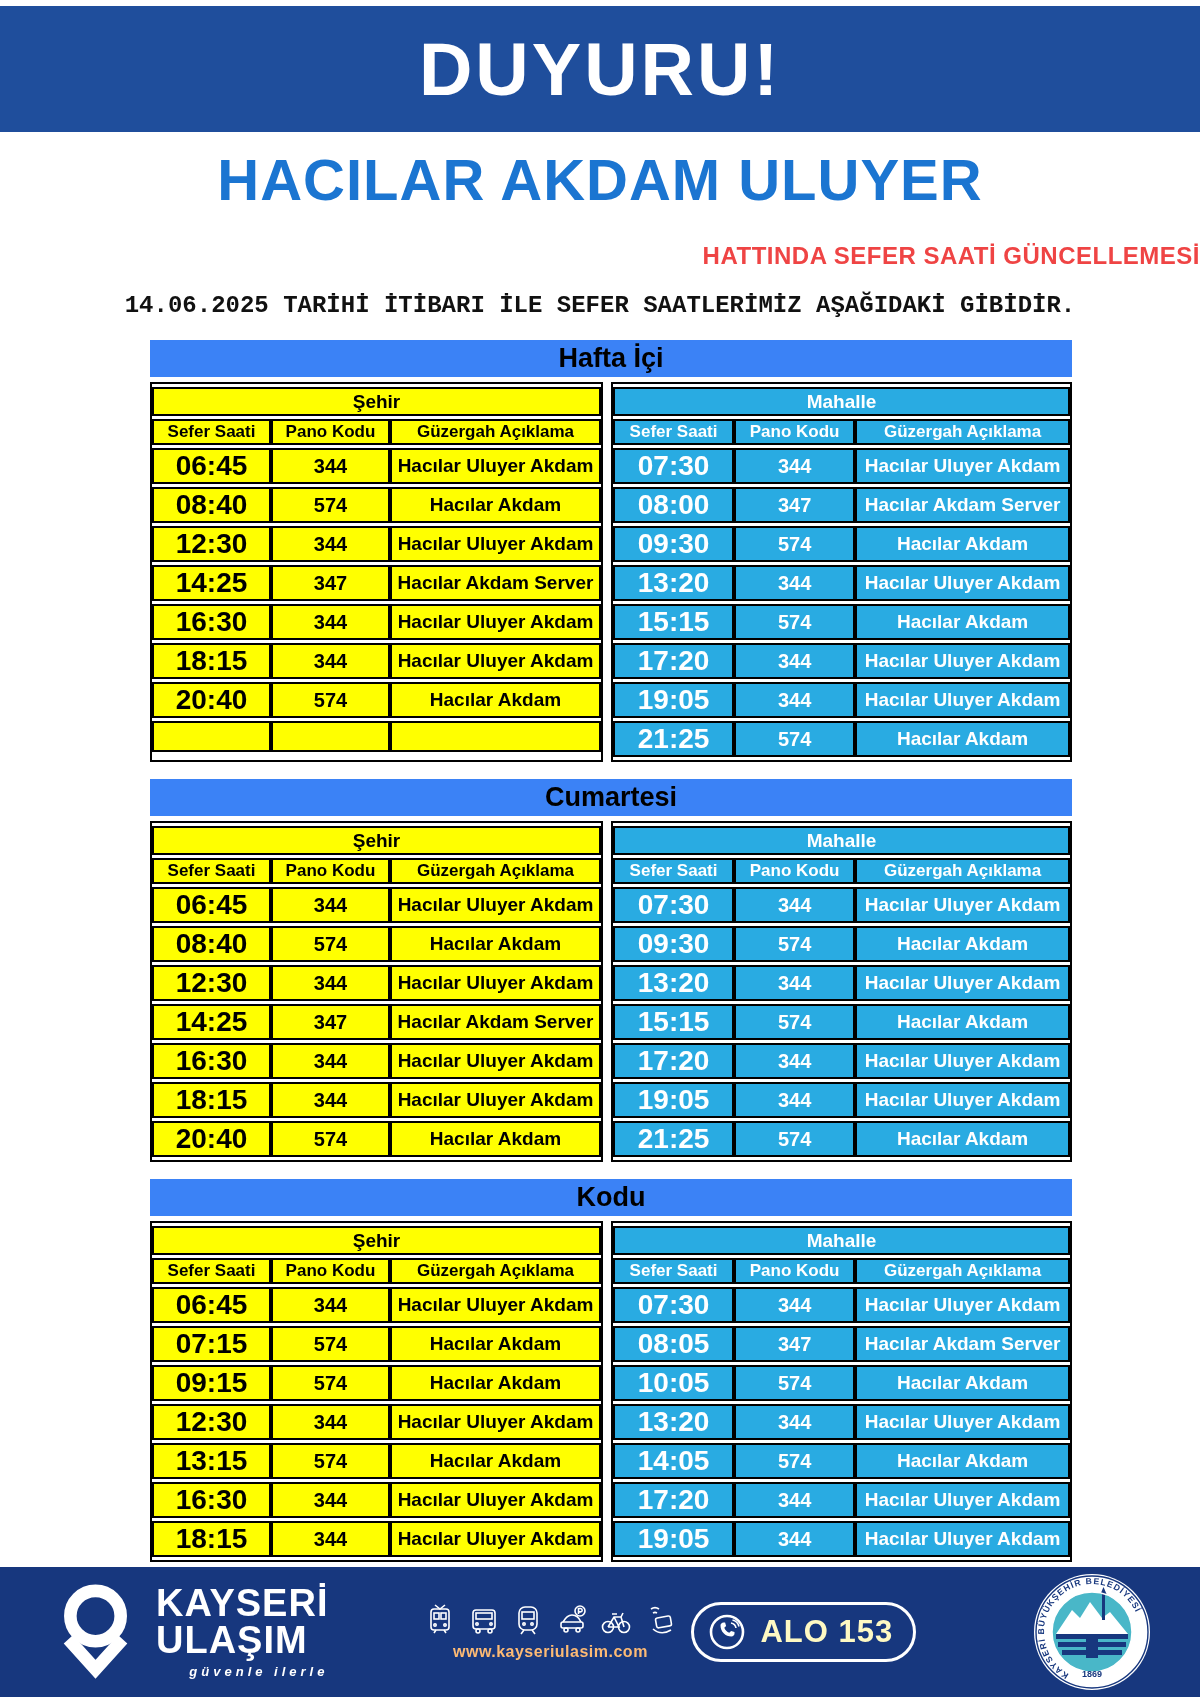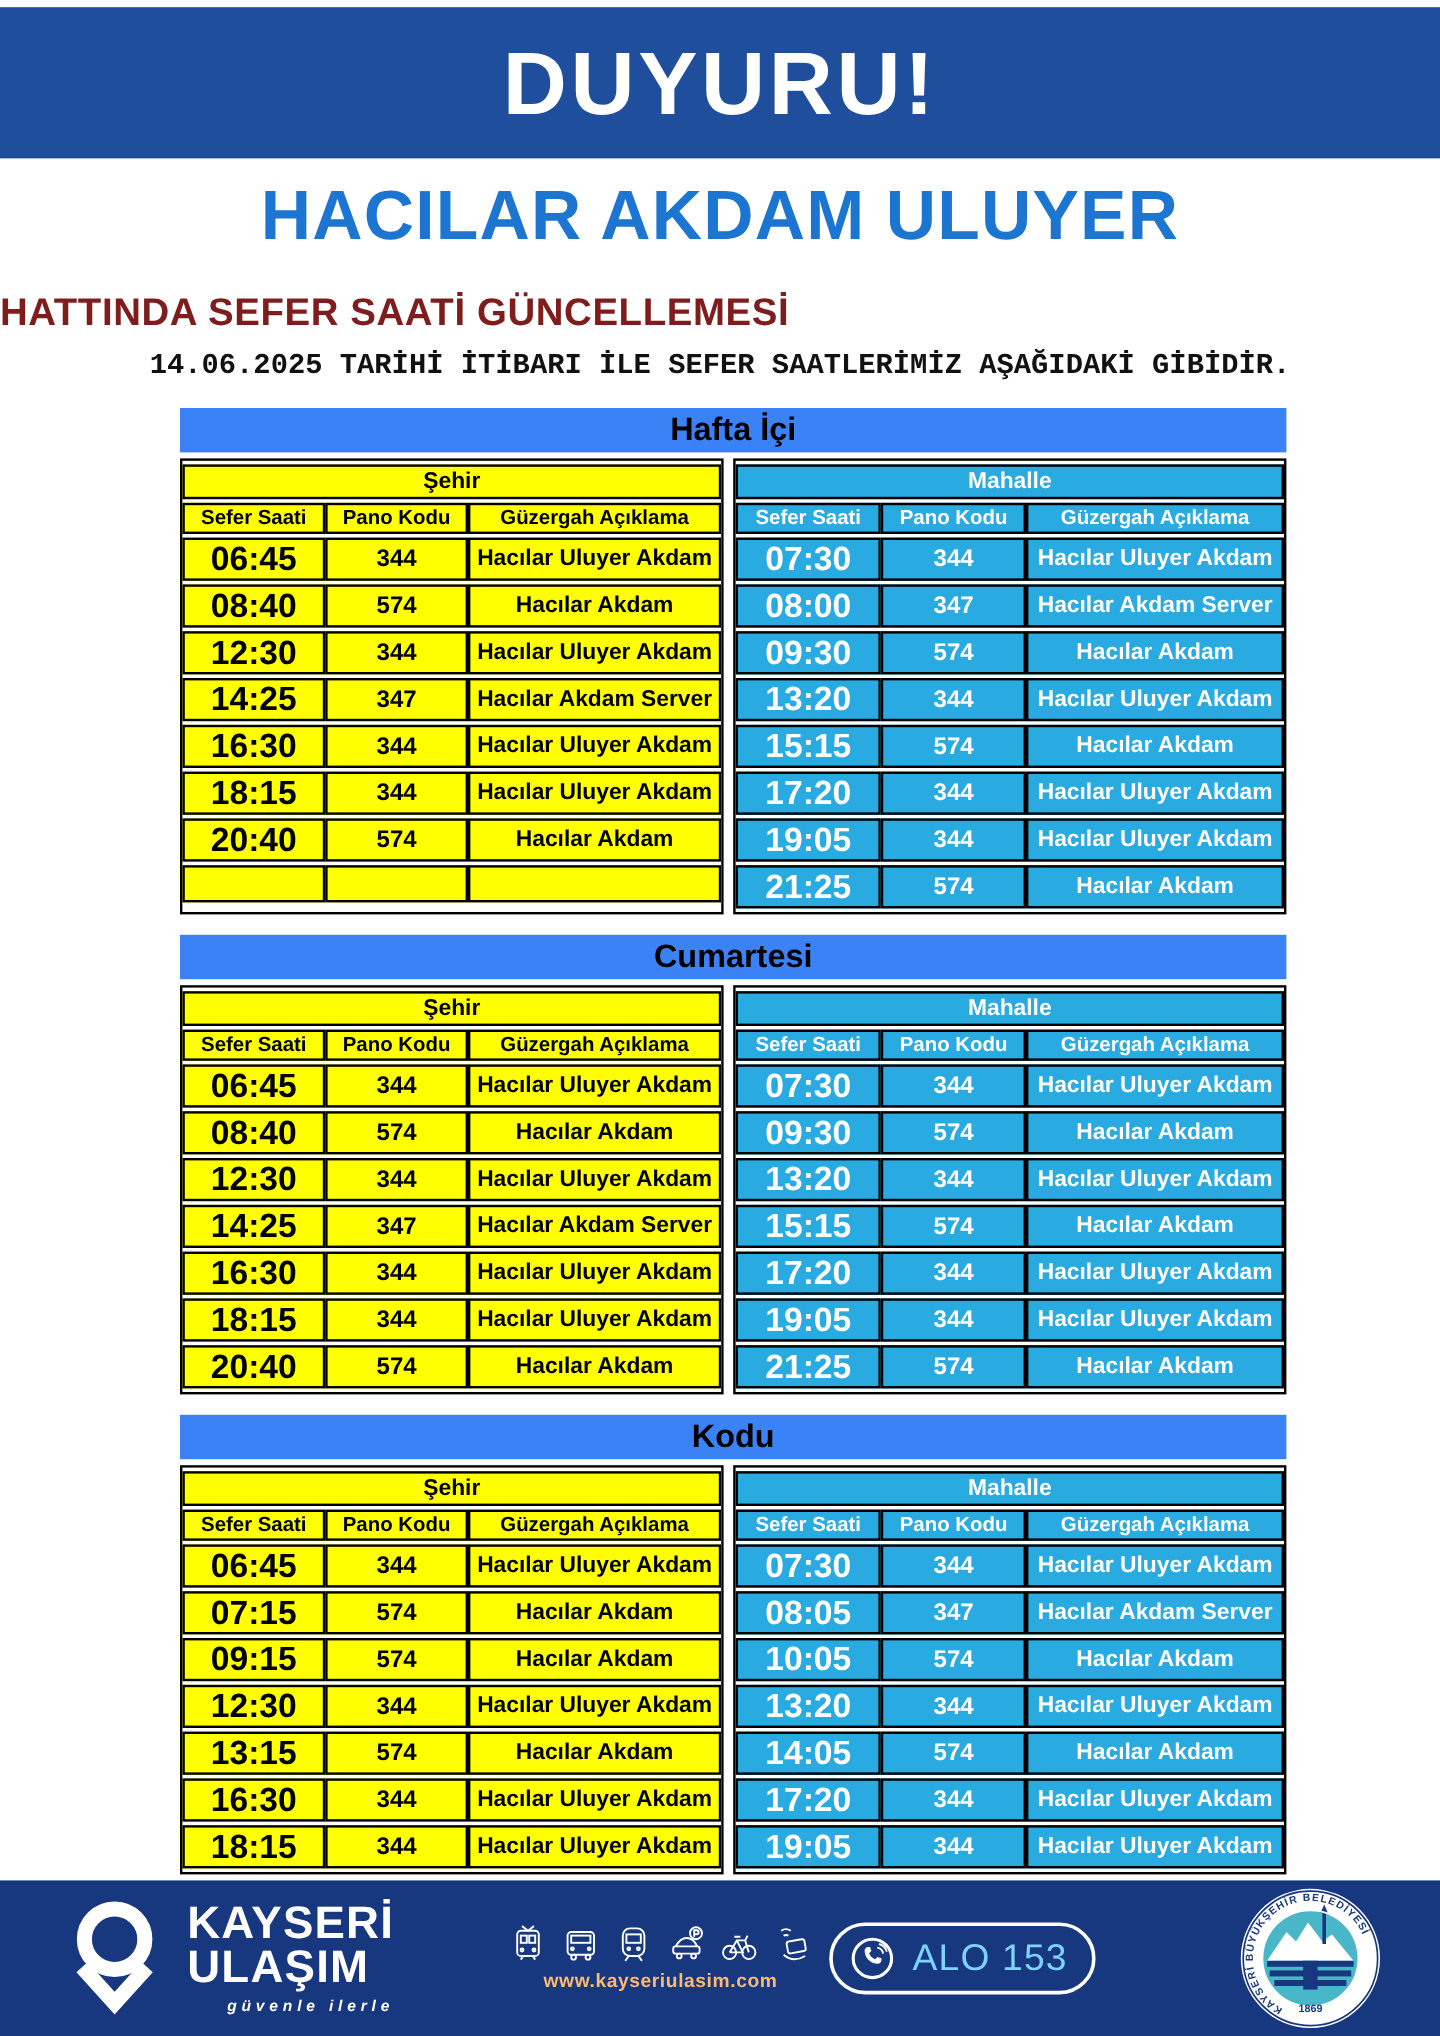--- a/index.html
+++ b/index.html
@@ -20,22 +20,22 @@
   .banner-text {
     color:#ffffff; font-size:74px; font-weight:800; letter-spacing:3px;
   }
 
   
   .route-title {
     margin-top:14px; height:68px; text-align:center;
     font-size:58px; font-weight:800; letter-spacing:1px; color:#1B75D1;
   }
   .subtitle {
-    margin-top:28px; height:28px; text-align:left;
-    font-size:32px; font-weight:800; letter-spacing:.5px; color:#7f1d1d;
+    margin-top:28px; height:28px; text-align:right;
+    font-size:24px; font-weight:800; letter-spacing:.5px; color:#ef4444;
   }
   .date-line {
     margin-top:22px; height:28px; text-align:center;
     font-size:24px; font-weight:800; color:#111;font-family:Liberation Mono, monospace;
   }
 
   
   .sections { margin:20px 0 0 150px; width:922px; }
   .day + .day { margin-top:17px; }
   .day-title {
@@ -82,21 +82,21 @@
     font-weight:600; letter-spacing:4px;
   }
   .web-group { margin-left:95px; display:flex; flex-direction:column; align-items:center; }
   .icons-row { display:flex; gap:10px; align-items:flex-end; }
   .website { margin-top:6px; color:#fdba74; font-size:16px; font-weight:700; letter-spacing:.5px; }
   .alo-pill {
     margin-left:14px; height:60px; min-width:208px;
     border:3px solid #fff; border-radius:34px;
     display:flex; align-items:center; padding:0 20px 0 12px;
   }
-  .alo-label { margin-left:12px; color:#7dd3fc; font-size:31px; font-weight:400; letter-spacing:1px; }
+  .alo-label { margin-left:12px; color:#fef9c3; font-size:31px; font-weight:700; letter-spacing:1px; }
   .seal { margin-left:auto; width:120px; height:120px; }
 </style>
 </head>
 <body>
 
 <header class="banner">
   <span class="banner-text">DUYURU!</span>
 </header>
 
 <h1 class="route-title">HACILAR AKDAM ULUYER</h1>

